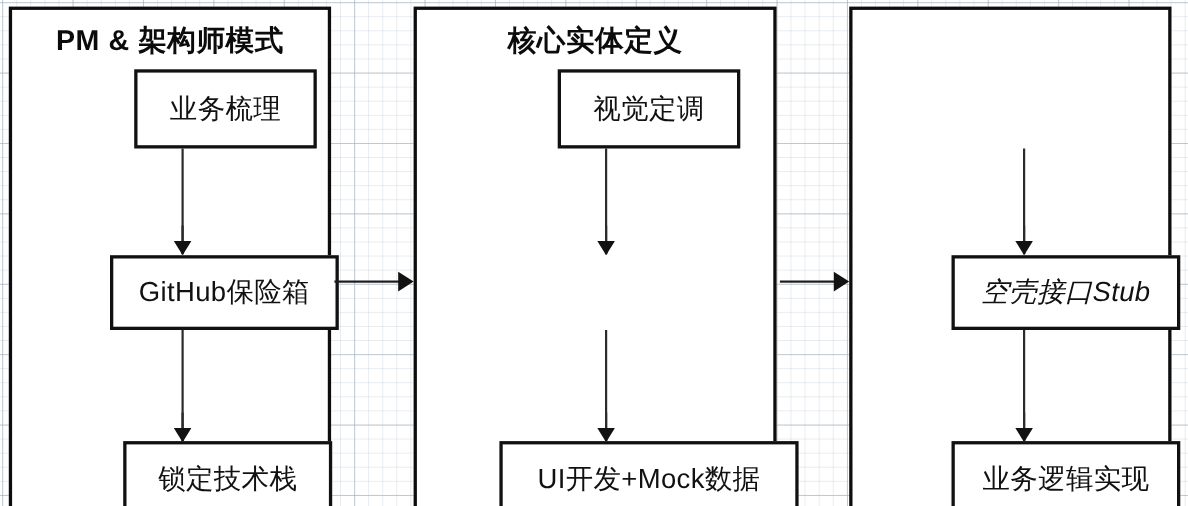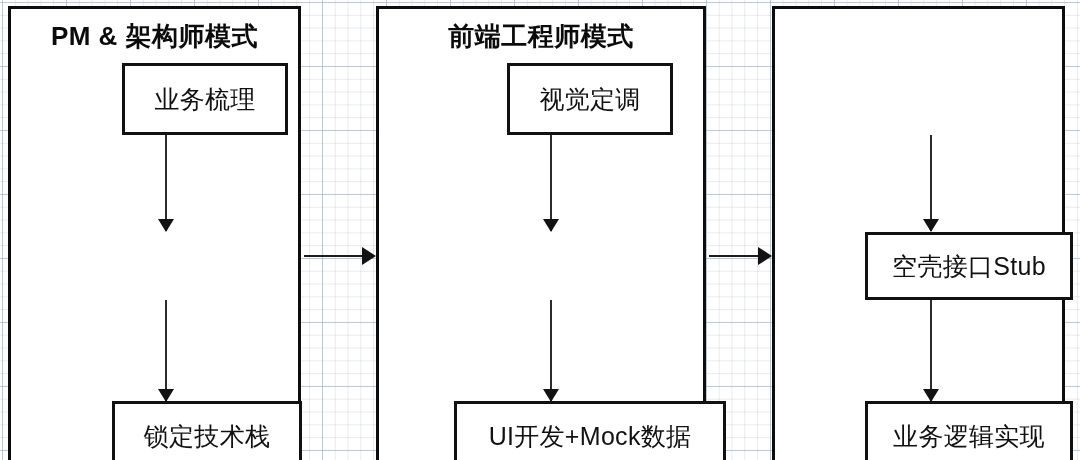--- a/index.html
+++ b/index.html
@@ -125,51 +125,54 @@
 
   <div class="panel" id="panel-0">
     <div class="panel-title">PM &amp; 架构师模式</div>
 
     <div class="node" style="left:72px; top:54px; width:166px; height:72px;">
       <span class="node-label">业务梳理</span>
     </div>
     <div class="vstub" style="left:154px; top:126px; height:96px;"></div>
     <div class="vconn" style="left:154px; top:196px; height:26px;"></div>
 
+    <div class="node" style="left:50px; top:223px; width:208px; height:68px;">
+      <span class="node-label">GitHub保险箱</span>
+    </div>
     <div class="vstub" style="left:154px; top:291px; height:101px;"></div>
     <div class="vconn" style="left:154px; top:366px; height:26px;"></div>
 
     <div class="node" style="left:62px; top:392px; width:190px; height:70px;">
       <span class="node-label">锁定技术栈</span>
     </div>
   </div>
 
   <div class="panel" id="panel-1">
-    <div class="panel-title">前端工程师模式</div>
+    <div class="panel-title">核心实体定义</div>
 
     <div class="node" style="left:89px; top:54px; width:166px; height:72px;">
       <span class="node-label">视觉定调</span>
     </div>
     <div class="vstub" style="left:171px; top:126px; height:96px;"></div>
     <div class="vconn" style="left:171px; top:196px; height:26px;"></div>
 
     <div class="vstub" style="left:171px; top:291px; height:101px;"></div>
     <div class="vconn" style="left:171px; top:366px; height:26px;"></div>
 
     <div class="node" style="left:36px; top:392px; width:272px; height:70px;">
       <span class="node-label">UI开发+Mock数据</span>
     </div>
   </div>
 
   <div class="panel" id="panel-2">
 
     <div class="vstub" style="left:155px; top:126px; height:96px;"></div>
     <div class="vconn" style="left:155px; top:196px; height:26px;"></div>
 
-    <div class="node" style="left:51px; top:223px; width:208px; height:68px;">
+    <div class="node" style="left:51px; top:223px; width:208px; height:68px;font-style:italic;">
       <span class="node-label">空壳接口Stub</span>
     </div>
     <div class="vstub" style="left:155px; top:291px; height:101px;"></div>
     <div class="vconn" style="left:155px; top:366px; height:26px;"></div>
 
     <div class="node" style="left:51px; top:392px; width:208px; height:70px;">
       <span class="node-label">业务逻辑实现</span>
     </div>
   </div>
 

